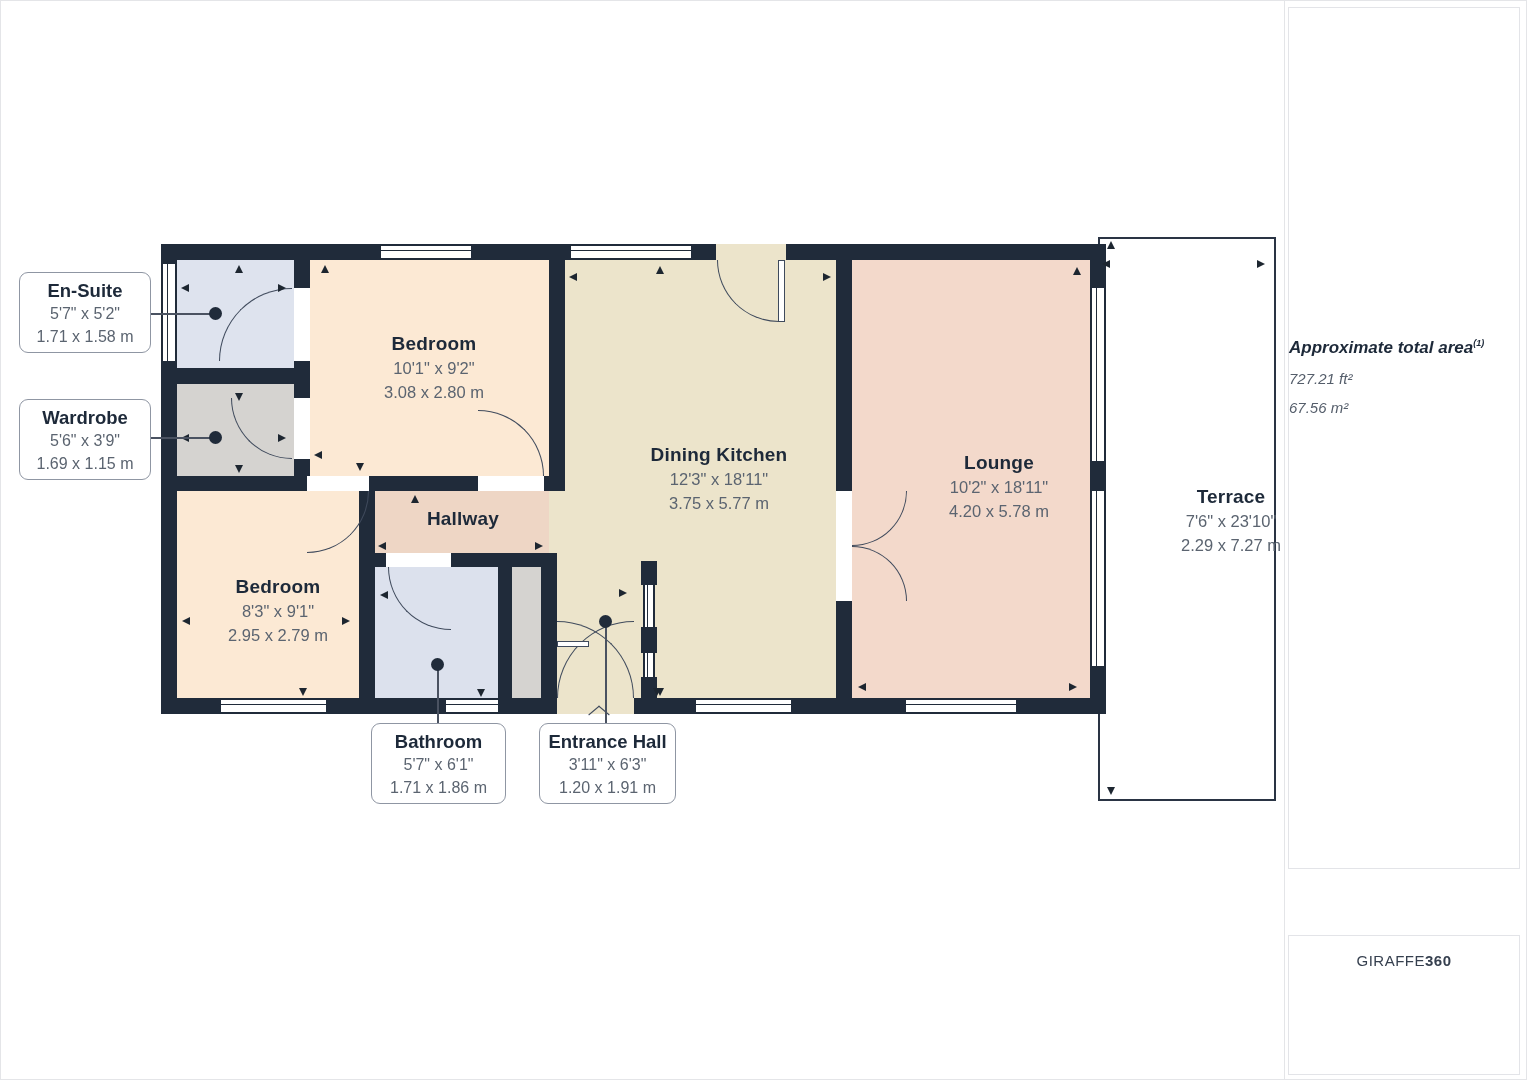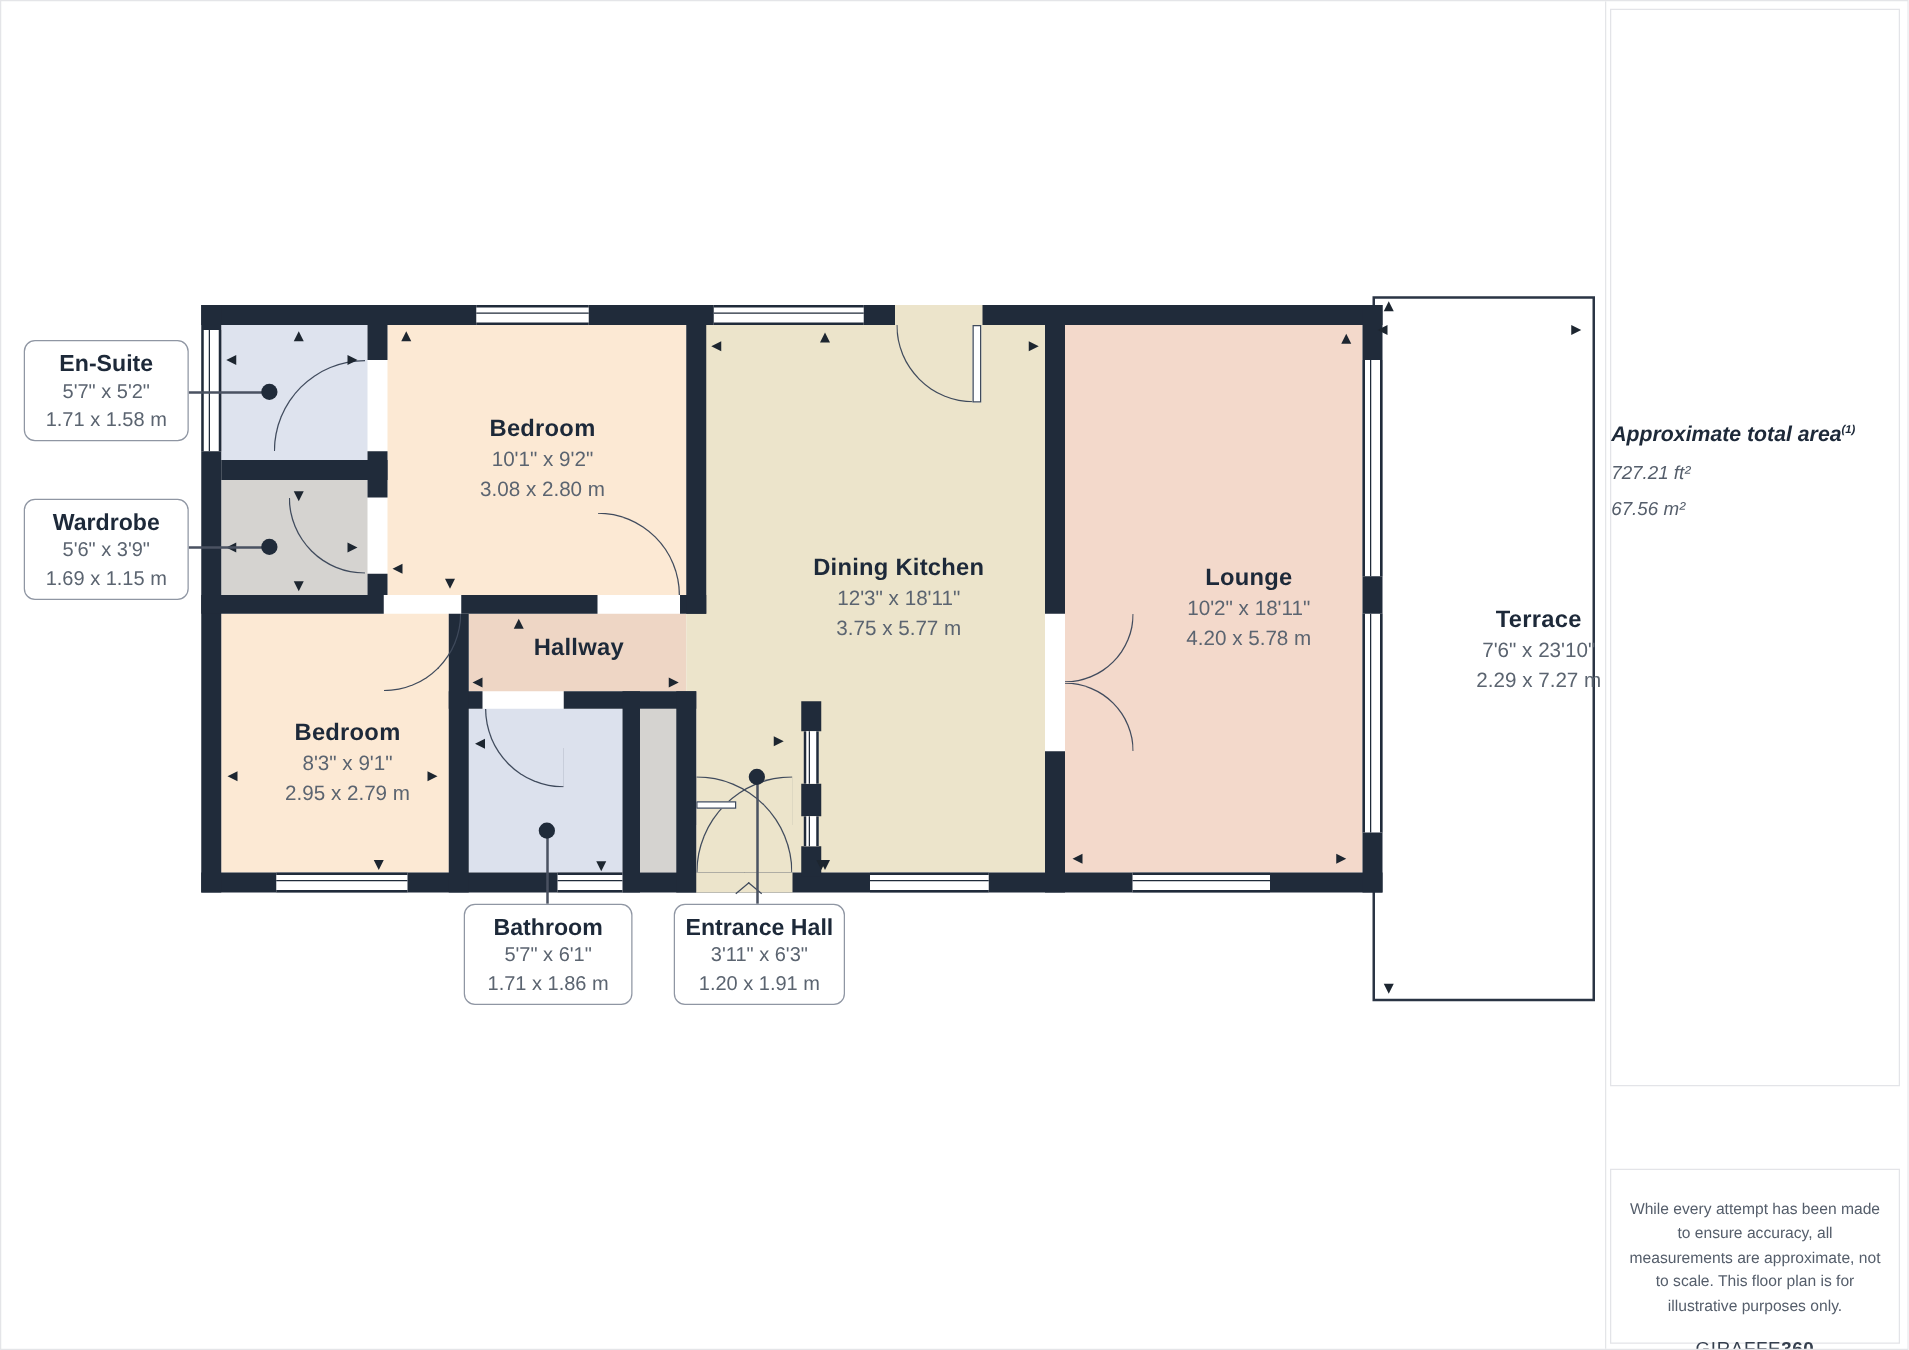--- a/index.html
+++ b/index.html
@@ -235,19 +235,18 @@
       <div class="area-title">
         <span>Approximate total area</span><sup>(1)</sup>
       </div>
       <div class="area-val">727.21 ft²</div>
       <div class="area-val">67.56 m²</div>
     </div>
   </div>
 
 
   <div class="side-box" style="left:1287px;top:934px;width:232px;height:140px;">
-    <div class="disclaimer">While every attempt has been made to ensure accuracy, all measurements are approximate, not to scale. This floor plan is for illustrative purposes only.</div>
     <div class="brand">
       <span class="b1">GIRAFFE</span><span class="b2">360</span>
     </div>
   </div>
 
 </div>
 
 </body></html>

